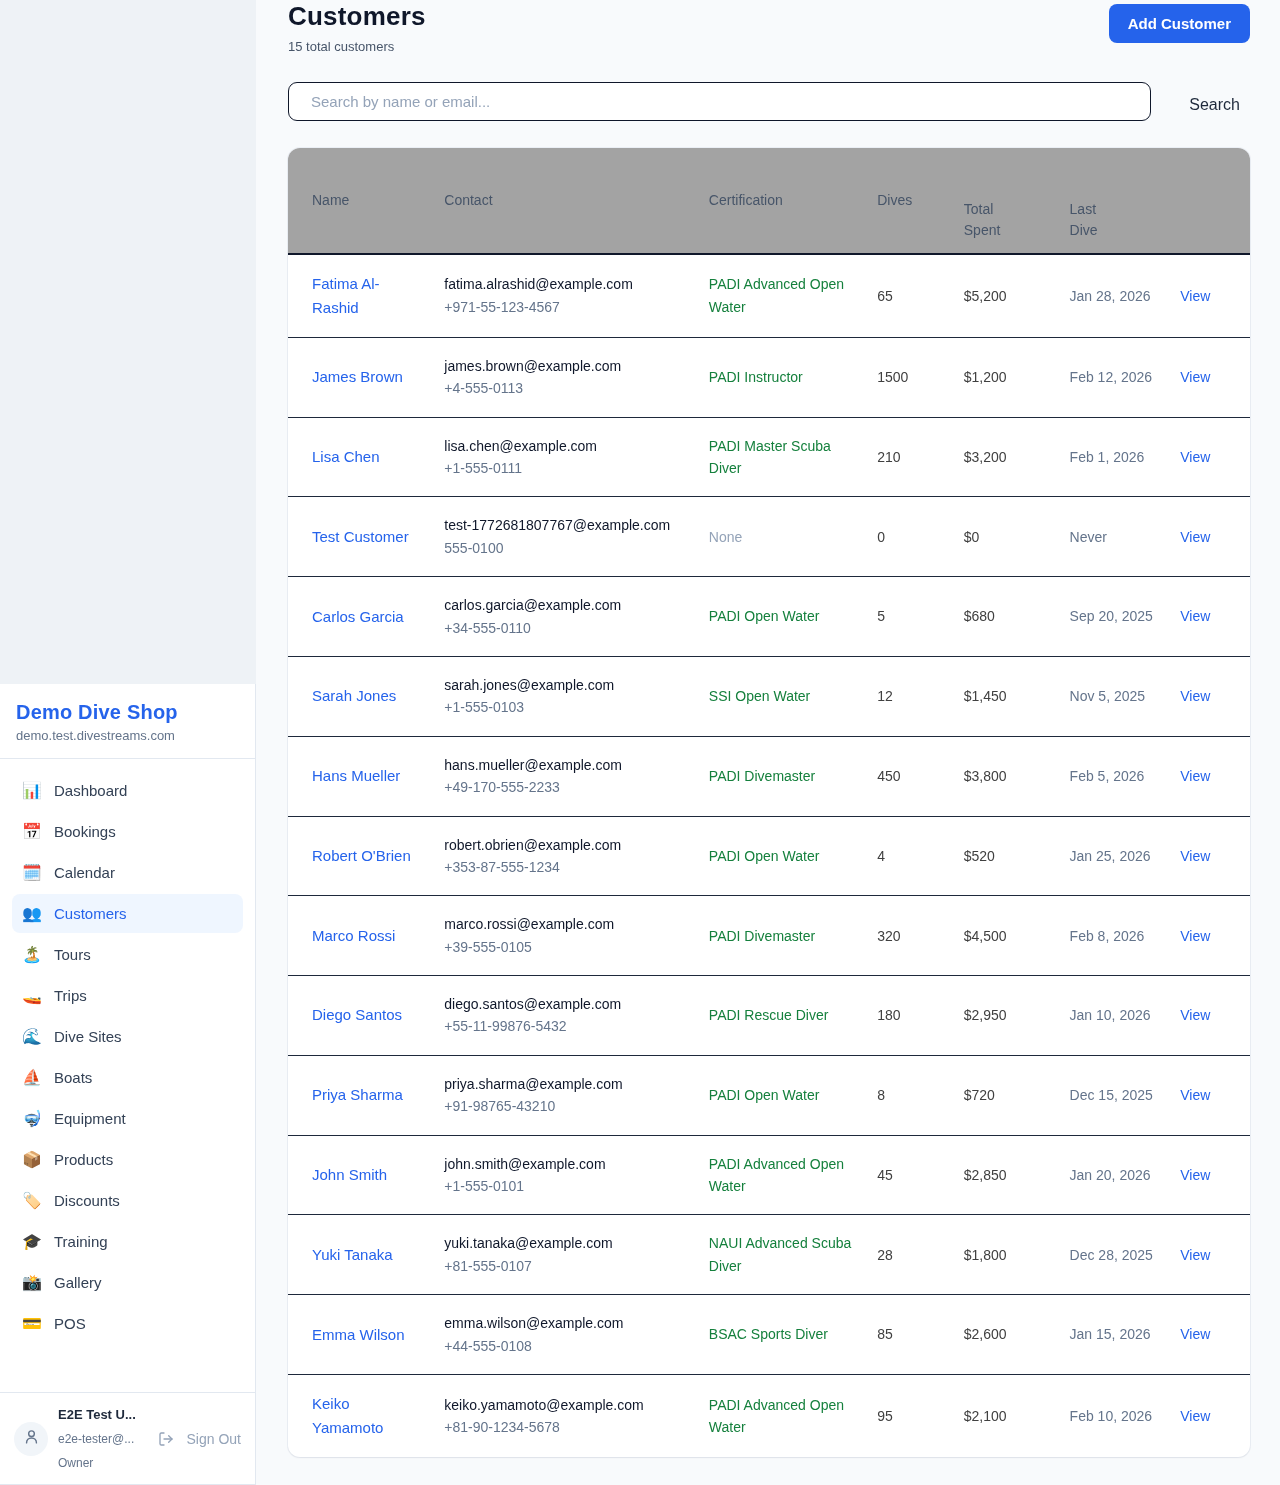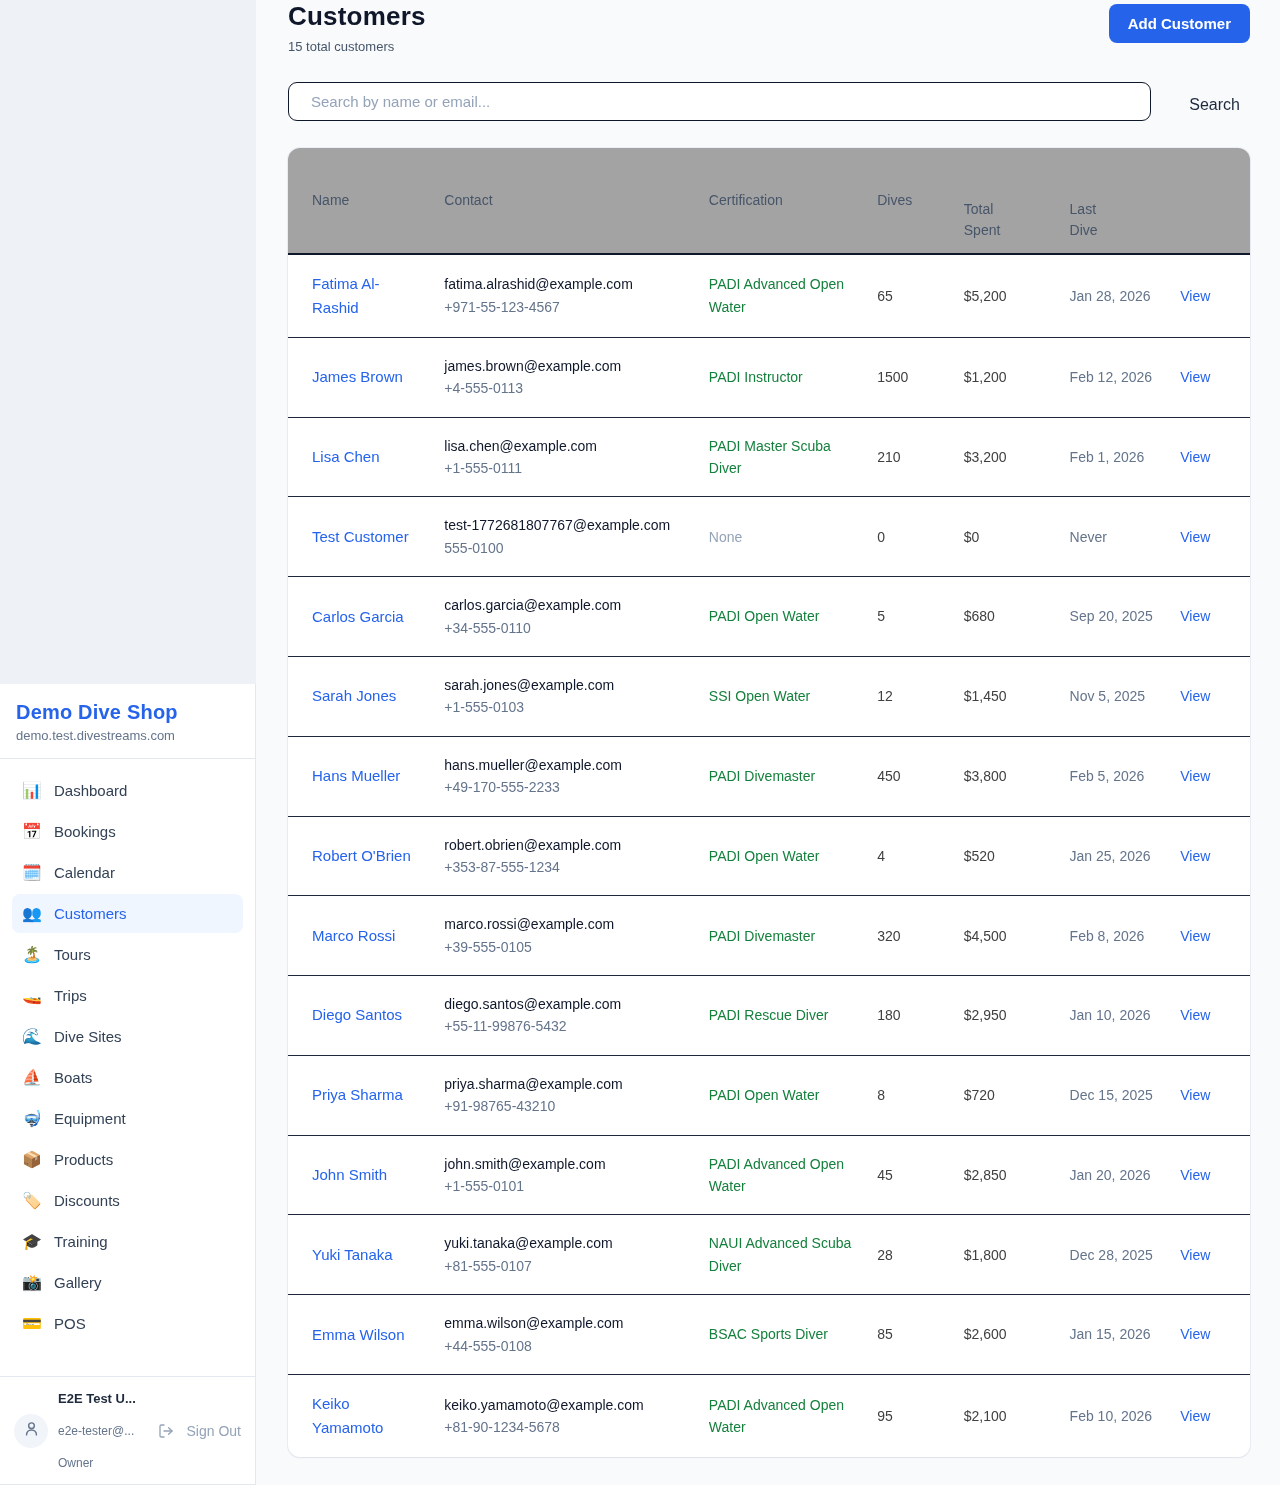--- a/index.html
+++ b/index.html
@@ -33,21 +33,21 @@
   .user-section {
     border-top:1px solid #e2e8f0; padding:14px 14px;
     display:flex; align-items:center; gap:10px;
   }
   .avatar {
     width:34px; height:34px; border-radius:50%; background:#f1f5f9;
     display:flex; align-items:center; justify-content:center; flex-shrink:0;
   }
   .user-meta { flex:1; min-width:0; }
   .user-name { font-size:13px; font-weight:700; color:#1e293b; white-space:nowrap; }
-  .user-email, .user-role { font-size:12px; color:#64748b; margin-top:18px; white-space:nowrap; }
+  .user-email, .user-role { font-size:12px; color:#64748b; margin-top:10px; white-space:nowrap; }
   .signout-btn {
     display:flex; align-items:center; gap:13px; background:none; border:none;
     color:#94a3b8; font-size:14px; font-family:inherit; cursor:pointer; flex-shrink:0;
   }
 
   
   .main { flex:1; background:#f8fafc; min-height:1485px; padding:26px 30px 28px 32px; }
   .page-header { display:flex; justify-content:space-between; align-items:flex-start; margin-bottom:26px; }
   .page-title { font-size:26px; font-weight:700; color:#0f172a; letter-spacing:.2px; }
   .page-subtitle { font-size:13px; color:#475569; margin-top:7px; }

